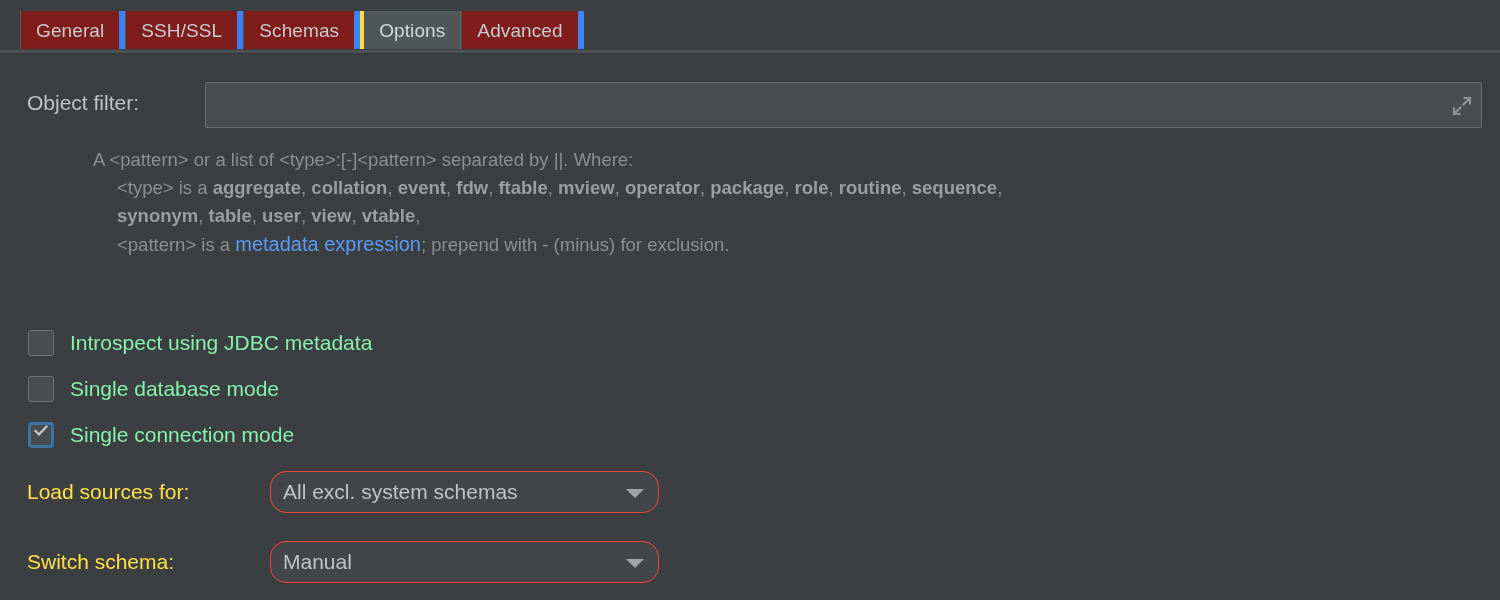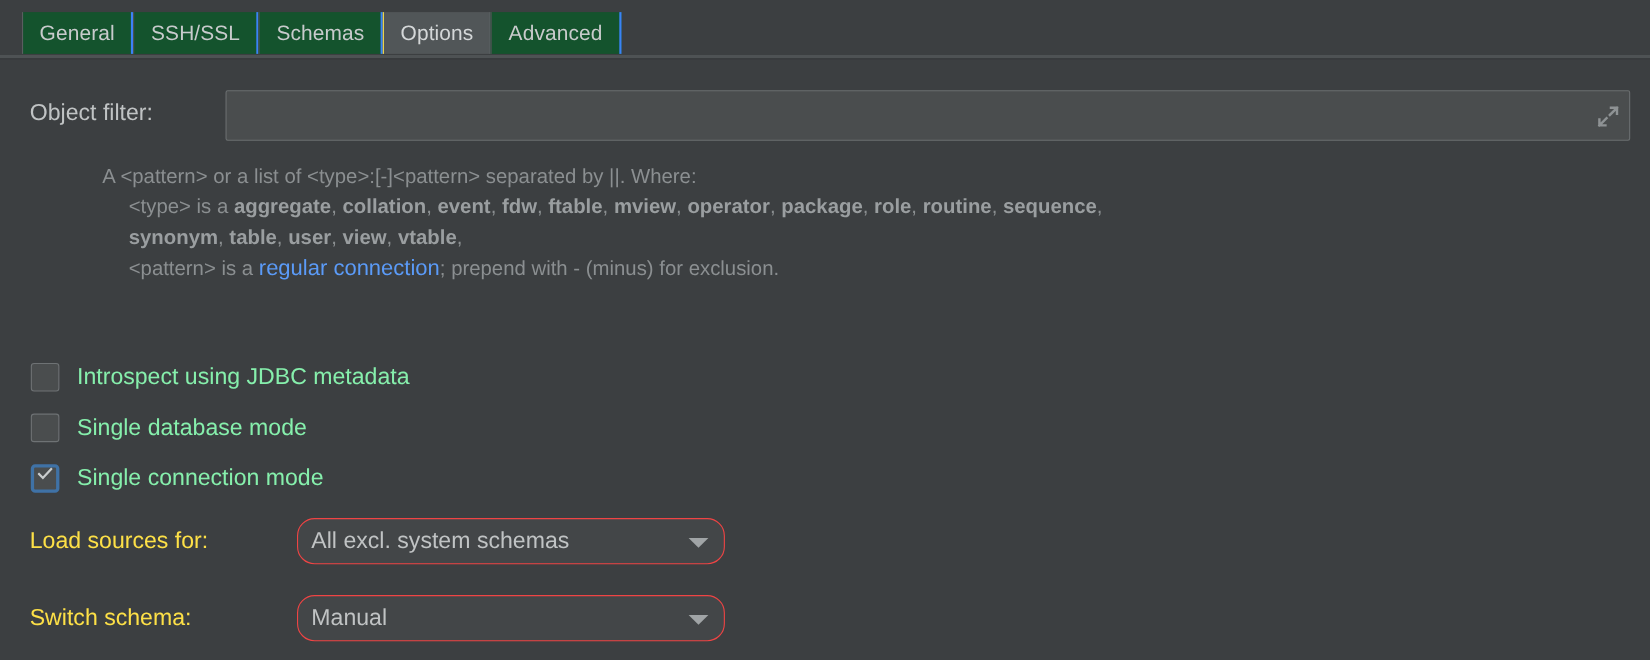--- a/index.html
+++ b/index.html
@@ -41,35 +41,35 @@
     align-items: stretch;
     height: 38px;
   }
   .tab {
     display: flex;
     align-items: center;
     justify-content: center;
     padding: 0 15px;
     height: 38px;
     box-sizing: border-box;
-    background: #14532d;
+    background: #7f1d1d;
     border-left: 1px solid #4f5355;
-    border-right: 2px solid #3b82f6;
+    border-right: 6px solid #3b82f6;
     color: #c8cbcc;
     font-size: 19px;
     line-height: 1;
     letter-spacing: 0.1px;
     cursor: default;
     white-space: nowrap;
   }
   .tab:first-child { border-left: 1px solid #5a5e60; }
   .tab.selected {
     background: #515658;
     color: #d4d7d8;
-    border-left: 1px solid #fde047;
+    border-left: 4px solid #fde047;
     border-right: 1px solid #5d6264;
   }
   .tabstrip-underline {
     position: absolute;
     left: 0;
     top: 50px;
     width: 1500px;
     height: 3px;
     background: #4e5254;
   }
@@ -280,21 +280,21 @@
 
   <div class="help">
     <div class="help-line help-l1">A &lt;pattern&gt; or a list of &lt;type&gt;:[-]&lt;pattern&gt; separated by ||. Where:</div>
     <div class="help-line help-l2">
       <span>&lt;type&gt; is a </span><b>aggregate</b>, <b>collation</b>, <b>event</b>, <b>fdw</b>, <b>ftable</b>, <b>mview</b>, <b>operator</b>, <b>package</b>, <b>role</b>, <b>routine</b>, <b>sequence</b>,
     </div>
     <div class="help-line help-l3">
       <b>synonym</b>, <b>table</b>, <b>user</b>, <b>view</b>, <b>vtable</b>,
     </div>
     <div class="help-line help-l4">
-      <span>&lt;pattern&gt; is a </span><a href="#">regular connection</a><span>; prepend with - (minus) for exclusion.</span>
+      <span>&lt;pattern&gt; is a </span><a href="#">metadata expression</a><span>; prepend with - (minus) for exclusion.</span>
     </div>
   </div>
 
   <div class="cb-row r1">
     <span class="cb-box"></span>
     <span class="cb-label">Introspect using JDBC metadata</span>
   </div>
 
   <div class="cb-row r2">
     <span class="cb-box"></span>

